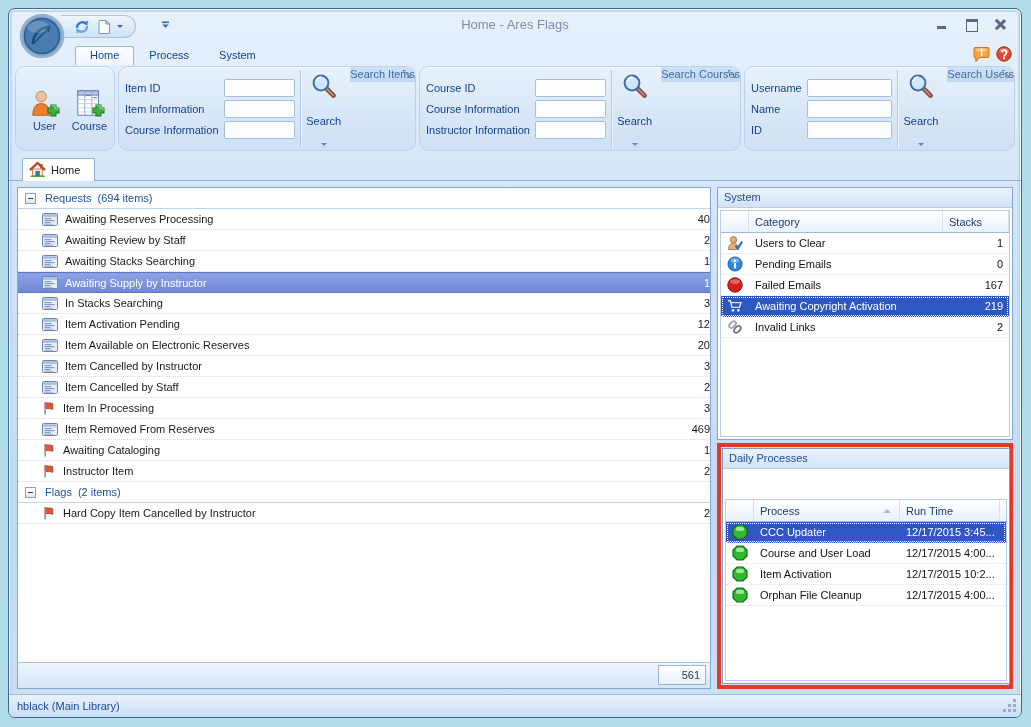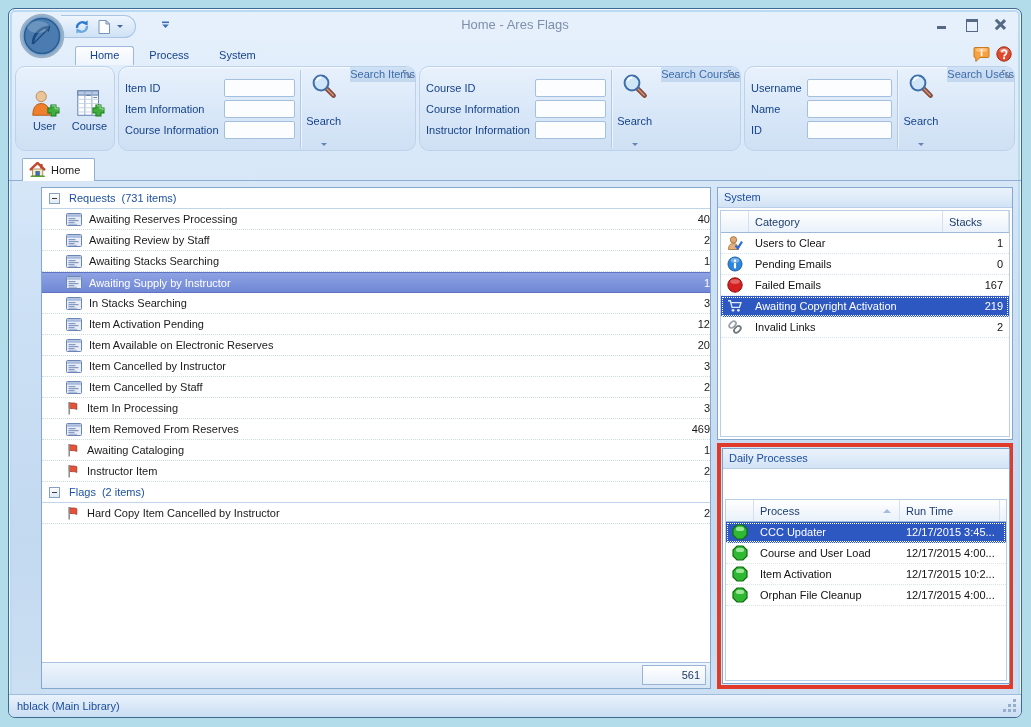--- a/index.html
+++ b/index.html
@@ -87,40 +87,40 @@
   .doc-tab-row { height:26px; flex:none; border-bottom:1px solid #8fb0d4; padding-left:13px; display:flex; align-items:flex-end; }
   .doc-tab {
     display:flex; align-items:center; gap:5px; cursor:pointer;
     background:#fff; border:1px solid #8fb0d4; border-bottom:none; border-radius:2px 2px 0 0;
     padding:3px 14px 4px 6px; margin-bottom:-1px; position:relative; z-index:2;
   }
 
   
   .content { flex:1; min-height:0; display:flex; gap:6px; padding:6px 8px 5px; }
 
-  .list-panel { flex:1; min-width:0; background:#fff; border:1px solid #86a7cc; display:flex; flex-direction:column;margin-left:24px; }
+  .list-panel { flex:1; min-width:0; background:#fff; border:1px solid #86a7cc; display:flex; flex-direction:column; }
   .list-scroll { flex:1; overflow:hidden; }
   .lrow { height:21px; display:flex; align-items:center; border-bottom:1px dotted #cbdcf0; cursor:default; }
   .lrow.group { border-bottom:1px solid #c2d4ea; color:#1e52a2; }
   .glabel { color:#1e52a2; }
   .gcount { color:#1e52a2; margin-left:6px; }
   .expander {
     width:11px; height:11px; flex:none; margin:0 9px 0 7px; position:relative; cursor:pointer;
     border:1px solid #86a0be; background:linear-gradient(#ffffff,#dfe9f5);
   }
   .expander::after { content:""; position:absolute; left:2px; top:4px; width:5px; height:1px; background:#3a3a3a; }
   .lrow .i-q { flex:none; margin:0 7px 0 24px; }
   .lrow .label { flex:1; white-space:nowrap; overflow:hidden; }
   .lrow .count { flex:none; }
   .lrow.selected { background:linear-gradient(#8ea3e3,#7087d5); border-top:1px solid #6173c5; border-bottom:1px solid #6173c5; height:21px; }
   .lrow.selected .label, .lrow.selected .count { color:#fff; }
 
   .list-footer { flex:none; height:26px; border-top:1px solid #a8c2e0; background:linear-gradient(#eef5fc,#d6e5f6); position:relative; }
   .footer-box {
-    position:absolute; right:4px; top:2px; width:64px; height:20px;
+    position:absolute; right:4px; top:2px; width:48px; height:20px;
     background:linear-gradient(#ffffff,#e9f1fa); border:1px solid #9ab4d8;
     display:flex; align-items:center; justify-content:flex-end; padding-right:5px; color:#16365e;
   }
 
   .right-col { width:296px; flex:none; display:flex; flex-direction:column; gap:3px; }
   .panel { border:1px solid #86a7cc; background:#fff; display:flex; flex-direction:column; min-height:0; }
   .panel-header {
     height:20px; line-height:19px; padding-left:6px; flex:none;
     color:#1d4ea0; background:linear-gradient(#ebf3fc,#d2e3f5); border-bottom:1px solid #b9cfe8;
   }
@@ -423,21 +423,21 @@
   </div>
 
   <div class="content">
 
     <div class="list-panel">
       <div class="list-scroll">
 
         <div class="lrow group">
           <span class="expander"></span>
           <span class="glabel">Requests</span>
-          <span class="gcount">(731 items)</span>
+          <span class="gcount">(694 items)</span>
         </div>
 
         <div class="lrow">
           <svg class="i-q" width="16" height="13">
               <use href="#sym-list"></use>
             </svg>
           <span class="label">Awaiting Reserves Processing</span>
           <span class="count">40</span>
         </div>
         <div class="lrow">

